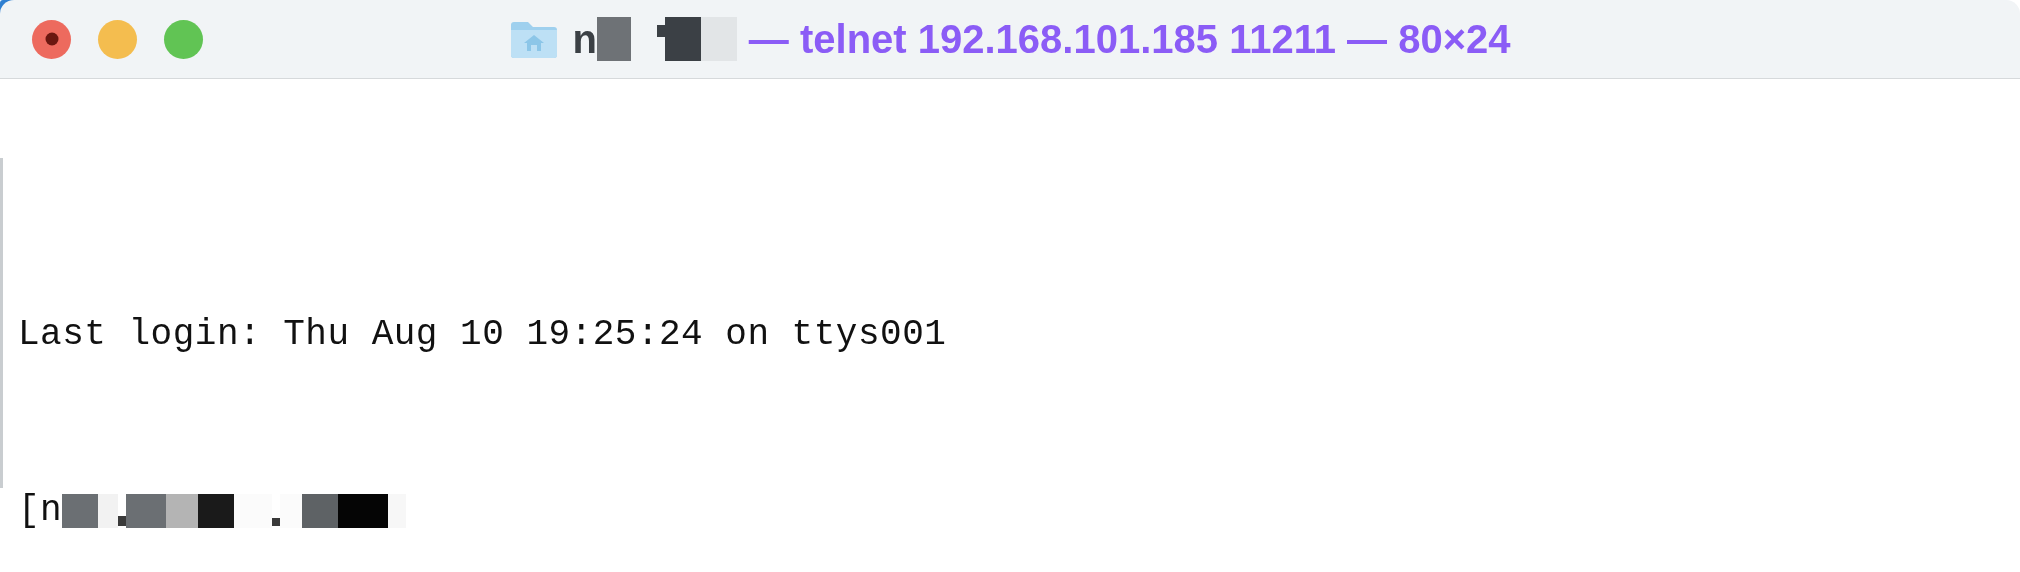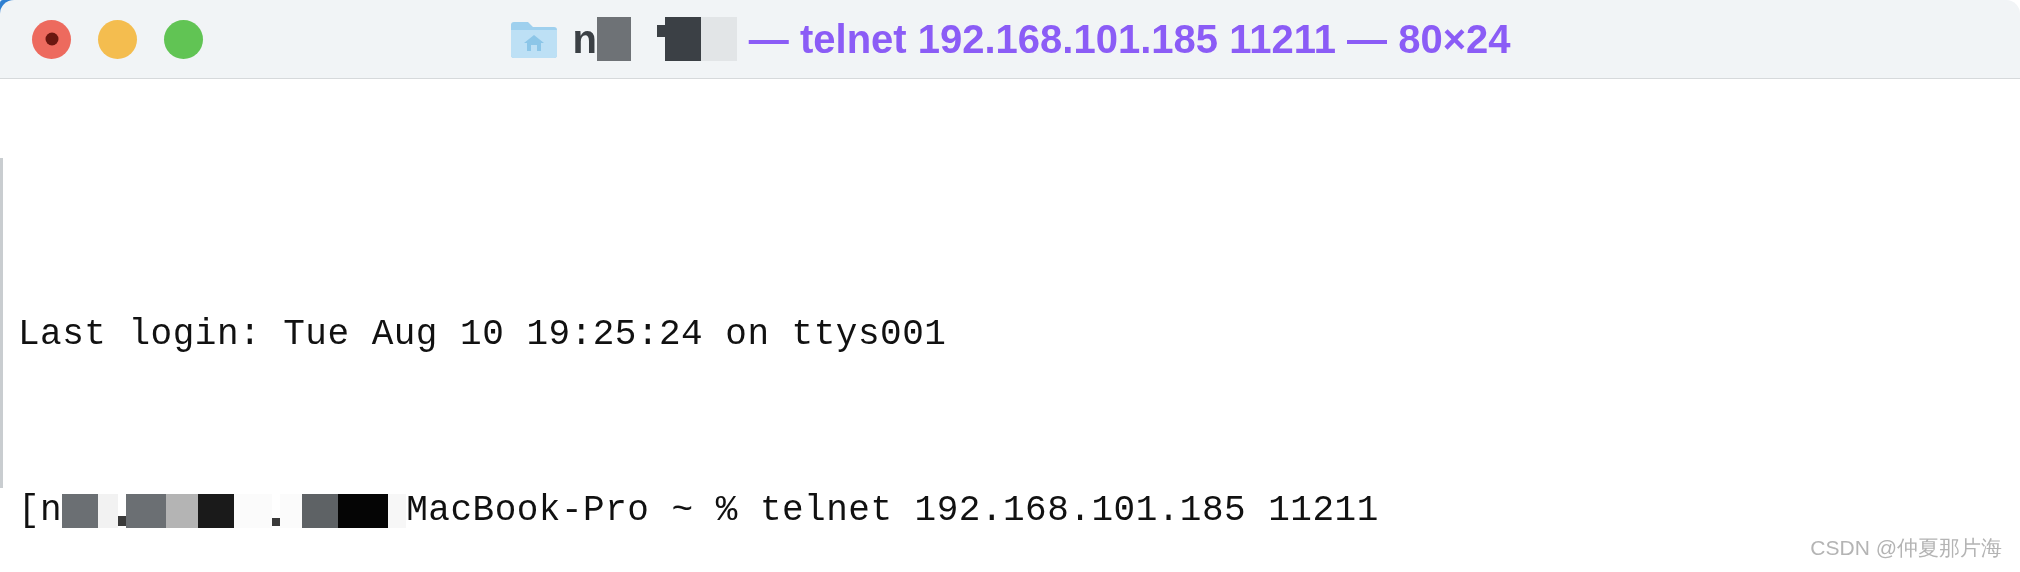--- a/index.html
+++ b/index.html
@@ -203,42 +203,40 @@
 
         <span class="title-text">— telnet 192.168.101.185 11211 — 80×24</span>
       </div>
     </div>
   </div>
 
   <div class="terminal">
 
     <div class="left-edge"></div>
 
-    <div class="line">Last login: Tue Aug 10 19:25:24 on ttys001</div>
+    <div class="line">Last login: Thu Aug 10 19:25:24 on ttys001</div>
 
     <div class="line-redacted">
       <span class="line">[</span>
       <span class="line">n</span>
       <span class="rterm" style="width:36px;background:#6b6f73;"></span>
       <span class="rterm" style="width:20px;background:#f2f2f2;"></span>
       <span class="rterm" style="width:8px;background:#3a3a3a;height:10px;margin-top:20px;"></span>
       <span class="rterm" style="width:40px;background:#6b6f73;"></span>
       <span class="rterm" style="width:32px;background:#b4b4b4;"></span>
       <span class="rterm" style="width:36px;background:#1a1a1a;"></span>
       <span class="rterm" style="width:38px;background:#fbfbfb;"></span>
       <span class="rterm" style="width:8px;background:#3a3a3a;height:8px;margin-top:22px;"></span>
       <span class="rterm" style="width:22px;background:#fbfbfb;"></span>
       <span class="rterm" style="width:36px;background:#5e6265;"></span>
       <span class="rterm" style="width:50px;background:#050505;"></span>
       <span class="rterm" style="width:18px;background:#f7f7f7;"></span>
-      <span class="line">MacBook-Pro ~ % telnet 192.168.101.185 11211</span>
     </div>
 
     
     
     
 
     
   </div>
 
-  <div class="watermark">CSDN @仲夏那片海</div>
 
 </div>
 
 </body></html>

